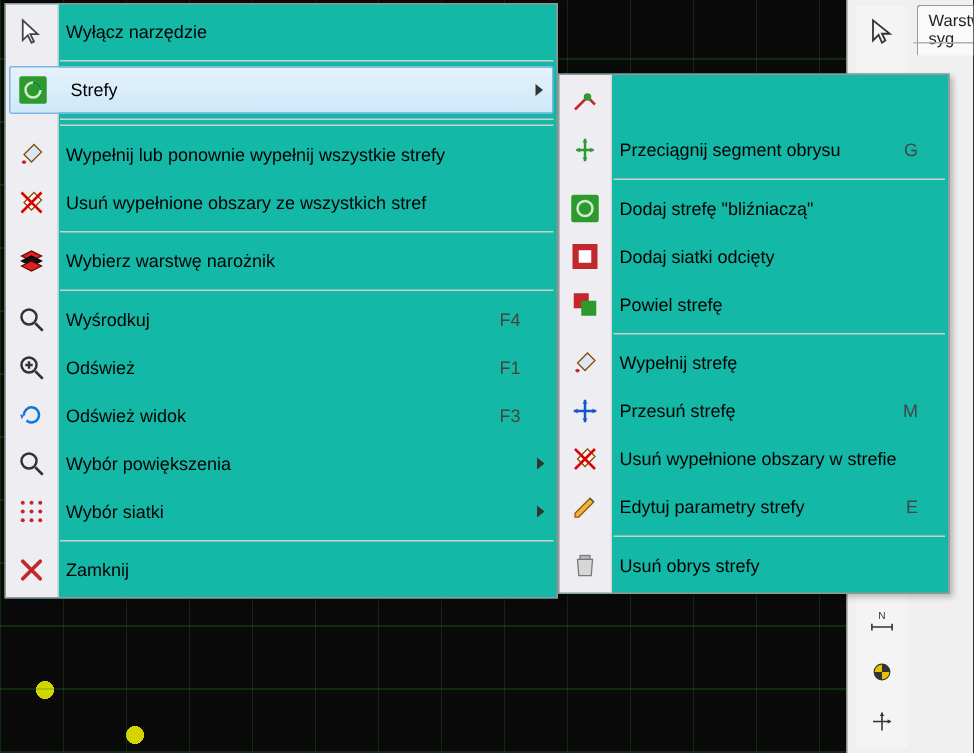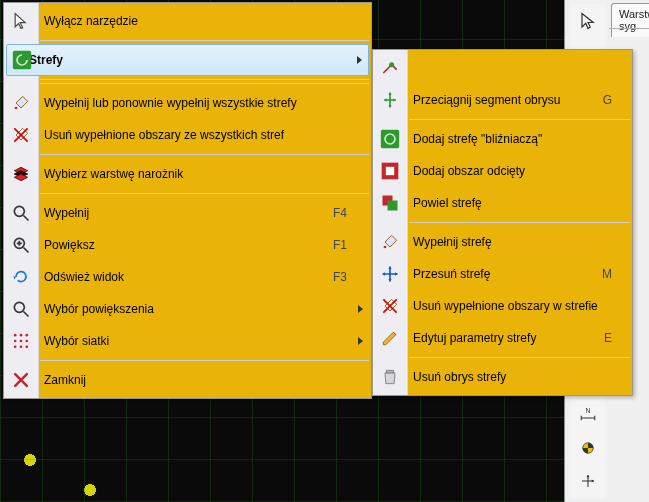--- a/index.html
+++ b/index.html
@@ -14,30 +14,30 @@
   }
   .right-pane{position:absolute;right:0;top:0;width:84px;height:502px;background:#f0f0f0;border-left:1px solid #8a8a8a;}
   .right-toolbar{position:absolute;left:6px;top:4px;width:34px;height:494px;background:#f4f4f4;display:flex;flex-direction:column;gap:0;}
   .rt-btn{width:28px;height:28px;display:flex;align-items:center;justify-content:center;margin:2px;border:1px solid transparent;border-radius:2px;}
   .rt-btn svg{width:18px;height:18px;}
   .rt-sep{height:4px;}
   .tab-holder{position:absolute;left:46px;top:3px;width:60px;height:24px;}
   .tab{display:inline-block;border:1px solid #9a9a9a;border-bottom:none;border-top-left-radius:3px;border-top-right-radius:3px;background:#fafafa;padding:4px 7px 5px 7px;font-size:11px;color:#222;}
   .rule{position:absolute;left:44px;top:28px;right:0;height:18px;border-top:1px solid #b0b0b0;}
   
-  .menu{position:absolute;background:#eab308;border:1px solid #979797;box-shadow:2px 2px 4px rgba(0,0,0,.25);}
+  .menu{position:absolute;background:#14b8a6;border:1px solid #979797;box-shadow:2px 2px 4px rgba(0,0,0,.25);}
   .menu .gutter{position:absolute;left:0;top:0;bottom:0;width:34px;background:#eeeef2;border-right:1px solid #d8d8d8;}
   .menu .items{position:relative;padding:2px 0;}
   .menu .item{position:relative;display:flex;align-items:center;height:32px;padding:0 24px 0 40px;white-space:nowrap;cursor:default;}
   .menu .item .ico{position:absolute;left:6px;top:50%;width:22px;height:22px;transform:translateY(-50%);display:flex;align-items:center;justify-content:center;}
   .menu .item .lbl{flex:1 1 auto;}
   .menu .item .accel{color:#444;margin-left:24px;}
   .menu .item .arrow{position:absolute;right:8px;top:50%;transform:translateY(-50%);width:0;height:0;border-top:4px solid transparent;border-bottom:4px solid transparent;border-left:5px solid #333;}
   .menu .sep{height:0;margin:3px 2px 3px 36px;border-top:1px solid #cfcfcf;}
-  .menu .item.selected{background:linear-gradient(#e6f2fb,#cde8fa);border:1px solid #7ab7e8;border-radius:2px;margin:0 2px;padding-left:22px;padding-right:22px;height:30px;font-weight:bold;}
+  .menu .item.selected{background:linear-gradient(#e6f2fb,#cde8fa);border:1px solid #7ab7e8;border-radius:2px;margin:0 2px;padding-left:40px;padding-right:22px;height:30px;}
   .menu .item.selected .ico{left:4px;}
   .menu .item.selected .arrow{right:6px;}
   #main-menu{left:3px;top:2px;width:367px;}
   #main-menu .gutter{width:34px;}
   #sub-menu{left:372px;top:49px;width:259px;}
   #sub-menu .item{padding:0 20px 0 40px;height:32px;}
   #sub-menu .item .accel{margin-left:12px;}
   #sub-menu .gutter{width:34px;}
   
   .sq{width:20px;height:20px;display:block;}
@@ -148,32 +148,32 @@
 
       <div class="sep"></div>
 
       <div class="item">
         <span class="ico">
           <svg class="sq" viewBox="0 0 24 24">
               <circle cx="10" cy="10" r="6" fill="none" stroke="#333" stroke-width="2"></circle>
               <path d="M15 15 L21 21" stroke="#333" stroke-width="2"></path>
             </svg>
         </span>
-        <span class="lbl">Wypełnij</span>
+        <span class="lbl">Wyśrodkuj</span>
         <span class="accel">F4</span>
       </div>
 
       <div class="item">
         <span class="ico">
           <svg class="sq" viewBox="0 0 24 24">
               <circle cx="10" cy="10" r="6" fill="none" stroke="#333" stroke-width="2"></circle>
               <path d="M15 15 L21 21 M7 10 H13 M10 7 V13" stroke="#333" stroke-width="2"></path>
             </svg>
         </span>
-        <span class="lbl">Powiększ</span>
+        <span class="lbl">Odśwież</span>
         <span class="accel">F1</span>
       </div>
 
 
       <div class="item">
         <span class="ico">
           <svg class="sq" viewBox="0 0 24 24">
               <path d="M6 12 a6 6 0 1 1 2 4" fill="none" stroke="#1277d8" stroke-width="2"></path>
               <path d="M6 12 l-3 -1 l1 4 z" fill="#1277d8"></path>
             </svg>
@@ -264,21 +264,21 @@
         <span class="lbl">Dodaj strefę "bliźniaczą"</span>
       </div>
 
       <div class="item">
         <span class="ico">
           <svg class="sq" viewBox="0 0 24 24">
               <rect x="2" y="2" width="20" height="20" fill="#c1272d"></rect>
               <rect x="7" y="7" width="10" height="10" fill="#fff"></rect>
             </svg>
         </span>
-        <span class="lbl">Dodaj obszar odcięty</span>
+        <span class="lbl">Dodaj siatki odcięty</span>
       </div>
 
       <div class="item">
         <span class="ico">
           <svg class="sq" viewBox="0 0 24 24">
               <rect x="3" y="3" width="12" height="12" fill="#c1272d"></rect>
               <rect x="9" y="9" width="12" height="12" fill="#2e9a2e"></rect>
             </svg>
         </span>
         <span class="lbl">Powiel strefę</span>

